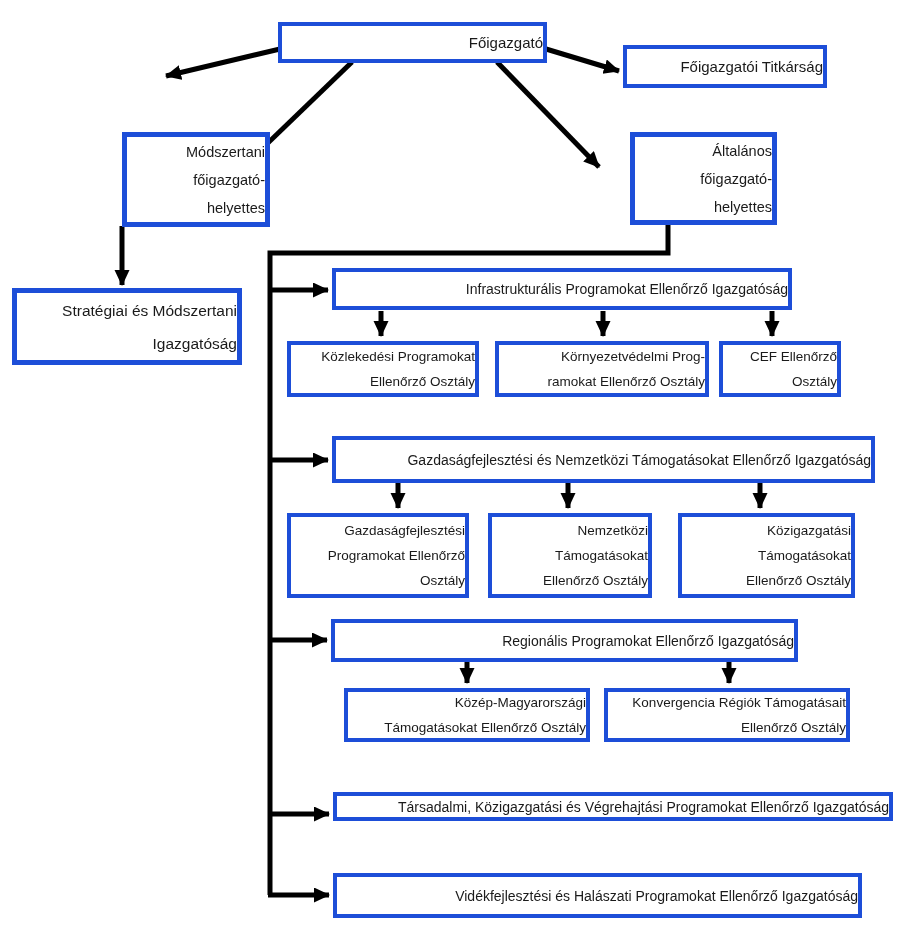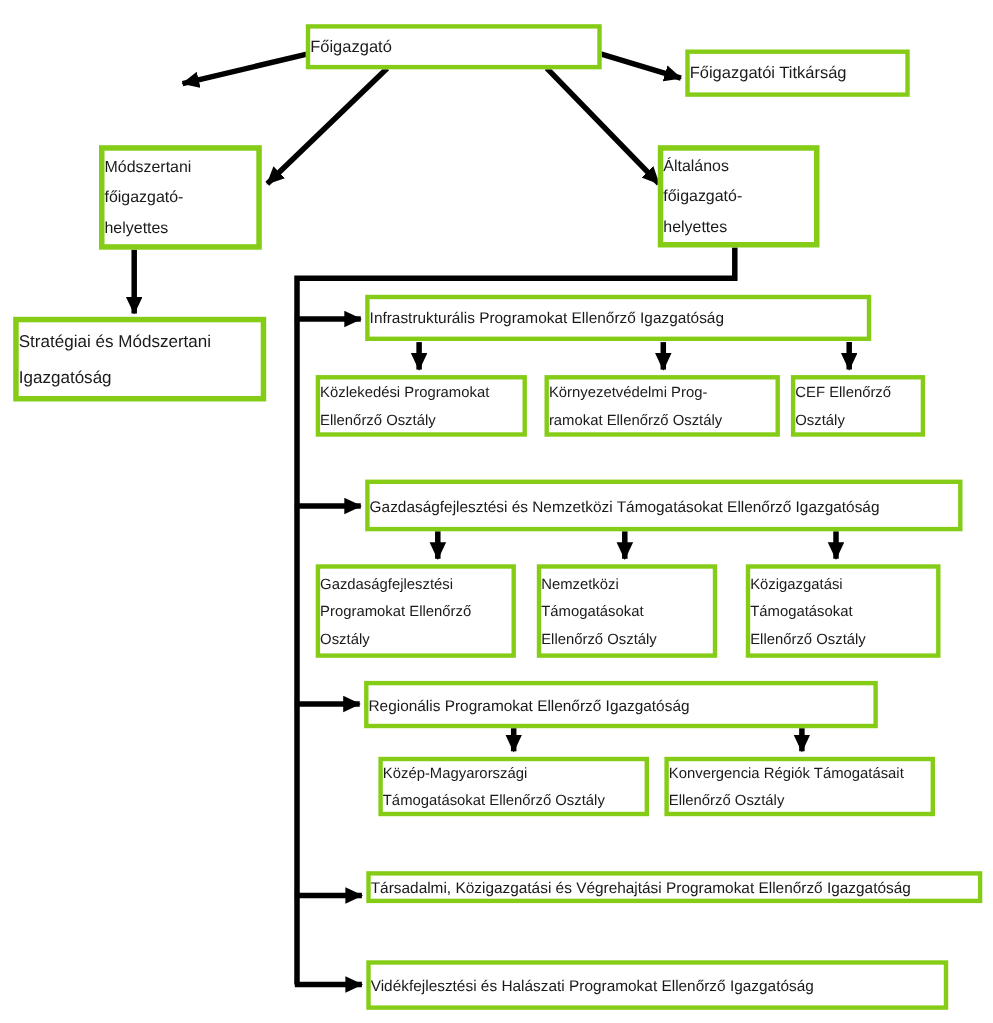--- a/index.html
+++ b/index.html
@@ -10,32 +10,32 @@
     background: #ffffff;
     font-family: "Liberation Sans", sans-serif;
     color: #1a1a1a;
     overflow: hidden;
   }
   svg.wires { position: absolute; left: 0; top: 0; }
   .node {
     position: absolute;
     box-sizing: border-box;
     background: #ffffff;
-    border: 4px solid #84cc16;
+    border: 4px solid #1d4ed8;
     display: flex;
     flex-direction: column;
-    align-items: flex-start;
+    align-items: flex-end;
     justify-content: center;
     text-align: center;
     white-space: nowrap;
   }
   .node .ln { display: block; }
   .b5   { border-width: 5px; }
   .t1   { font-size: 15px;   line-height: 27px; }
-  .dep  { font-size: 14.5px; line-height: 28px; }
+  .dep  { font-size: 14.5px; line-height: 28px; margin-left: 32px; }
   .strat{ font-size: 15.5px; line-height: 33px; }
   .bar  { font-size: 14px; }
   .child{ font-size: 13.5px; line-height: 25px; }
 </style>
 </head>
 <body>
 
 <div class="canvas">
 
   <svg class="wires" width="903" height="930" viewBox="0 0 903 930">

